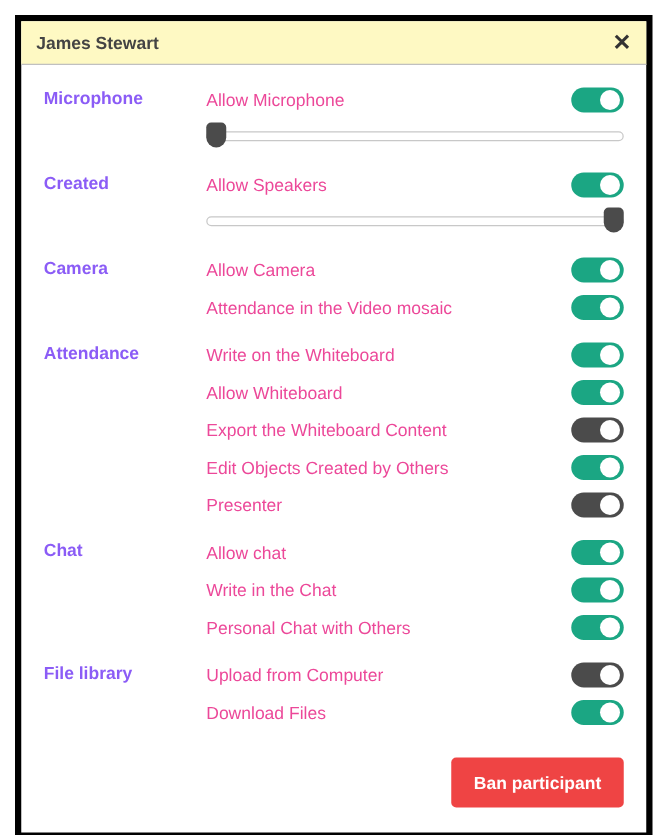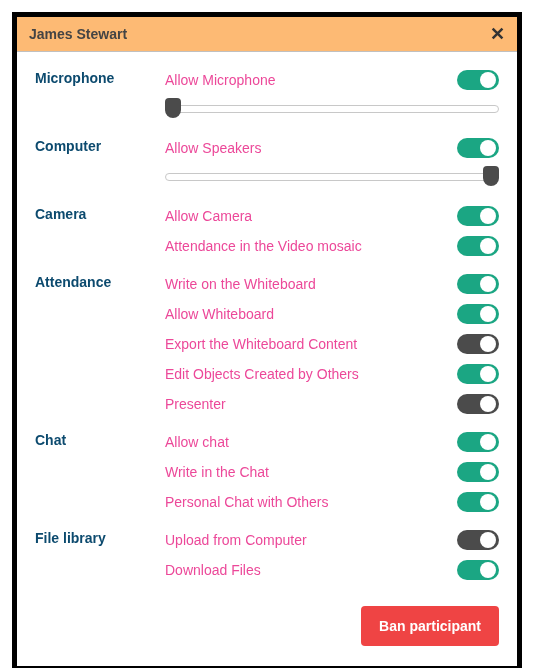--- a/index.html
+++ b/index.html
@@ -9,21 +9,21 @@
     font-family: "Segoe UI", "Helvetica Neue", Arial, sans-serif;
     color: #3f3f3f;
     padding: 12px;
   }
   .dialog {
     width: 510px;
     border: 5px solid #000;
     background: #fff;
   }
   .titlebar {
-    background: #fdba74;
+    background: #fef9c3;
     padding: 8px 12px;
     display: flex;
     align-items: center;
     justify-content: space-between;
     border-bottom: 1px solid #c0c0c0;
   }
   .titlebar .title {
     font-weight: 700;
     font-size: 14px;
     color: #444;
@@ -36,21 +36,21 @@
     line-height: 1;
   }
   .body {
     padding: 16px 18px 20px 18px;
   }
   .section { display: flex; margin-bottom: 14px; }
   .section .head {
     width: 130px;
     font-weight: 700;
     font-size: 14px;
-    color: #0c4a6e;
+    color: #8b5cf6;
     padding-top: 2px;
   }
   .section .settings {
     flex: 1;
   }
   .row {
     display: flex;
     align-items: center;
     justify-content: space-between;
     min-height: 24px;
@@ -144,21 +144,21 @@
           <span class="toggle on"></span>
         </div>
         <div class="slider">
           <div class="track"></div>
           <div class="thumb" style="left: 0px;"></div>
         </div>
       </div>
     </div>
 
     <div class="section">
-      <div class="head">Computer</div>
+      <div class="head">Created</div>
       <div class="settings">
         <div class="row">
           <span class="label">Allow Speakers</span>
           <span class="toggle on"></span>
         </div>
         <div class="slider">
           <div class="track"></div>
           <div class="thumb" style="left: calc(100% - 16px);"></div>
         </div>
       </div>

